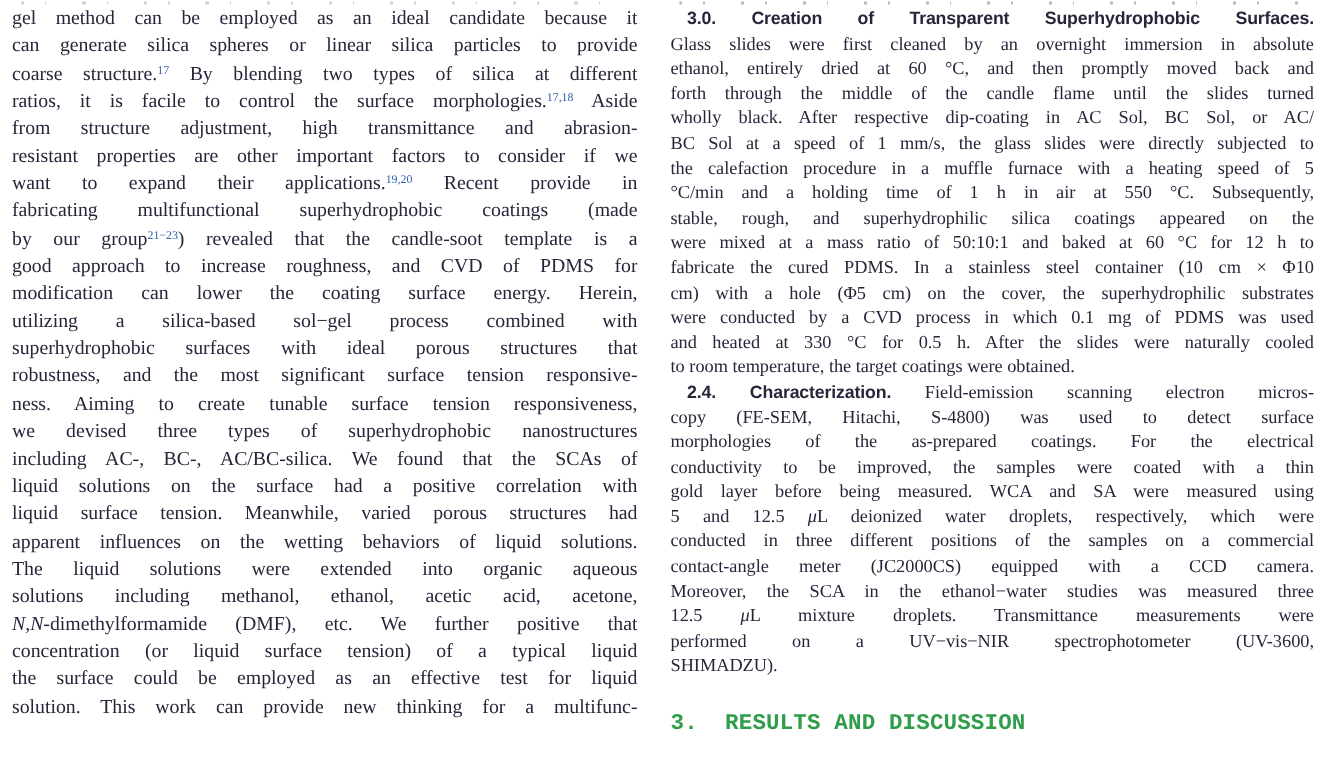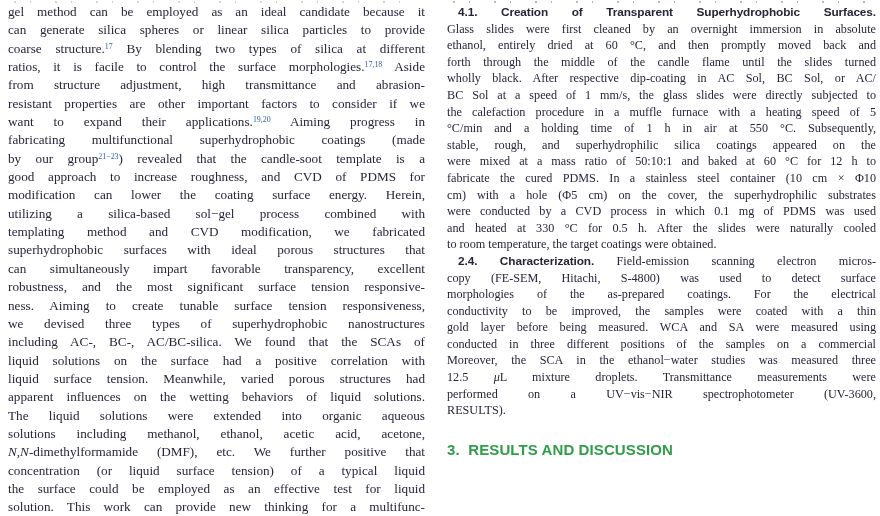--- a/index.html
+++ b/index.html
@@ -55,21 +55,21 @@
     margin: 1px 6px 1px 6px;
     background: repeating-linear-gradient(90deg,
       #7d7d8c 0 2px, transparent 2px 16px,
       #7d7d8c 16px 17px, transparent 17px 41px);
     opacity: 0.55;
   }
   .col-left .remnant { opacity: 0.35; margin-bottom: 0; }
   .col-left .lines { margin-top: 0; }
 
   .section-heading {
-    font-family: Liberation Sans, sans-serif;
+    font-family: Liberation Mono, monospace;
     font-weight: 700;
     font-size: 15px;
     color: var(--green);
     margin: 22px 0 0 0;
     white-space: pre;
     letter-spacing: 0.1px;
   }
 </style>
 </head>
 <body>
@@ -78,70 +78,70 @@
 
   <div class="col col-left">
     <div class="remnant"></div>
     <div class="lines">
         <div class="tline"><span>gel method can be employed as an ideal candidate because it</span></div>
         <div class="tline"><span>can generate silica spheres or linear silica particles to provide</span></div>
         <div class="tline"><span>coarse structure.</span><span class="sup">17</span><span> By blending two types of silica at different</span></div>
         <div class="tline"><span>ratios, it is facile to control the surface morphologies.</span><span class="sup">17,18</span><span> Aside</span></div>
         <div class="tline"><span>from structure adjustment, high transmittance and abrasion-</span></div>
         <div class="tline"><span>resistant properties are other important factors to consider if we</span></div>
-        <div class="tline"><span>want to expand their applications.</span><span class="sup">19,20</span><span> Aiming progress in</span></div>
+        <div class="tline"><span>want to expand their applications.</span><span class="sup">19,20</span><span> Recent provide in</span></div>
         <div class="tline"><span>fabricating multifunctional superhydrophobic coatings (made</span></div>
         <div class="tline"><span>by our group</span><span class="sup">21−23</span><span>) revealed that the candle-soot template is a</span></div>
         <div class="tline"><span>good approach to increase roughness, and CVD of PDMS for</span></div>
         <div class="tline"><span>modification can lower the coating surface energy. Herein,</span></div>
         <div class="tline"><span>utilizing a silica-based sol−gel process combined with</span></div>
-        <div class="tline"><span>templating method and CVD modification, we fabricated</span></div>
         <div class="tline"><span>superhydrophobic surfaces with ideal porous structures that</span></div>
-        <div class="tline"><span>can simultaneously impart favorable transparency, excellent</span></div>
         <div class="tline"><span>robustness, and the most significant surface tension responsive-</span></div>
         <div class="tline"><span>ness. Aiming to create tunable surface tension responsiveness,</span></div>
         <div class="tline"><span>we devised three types of superhydrophobic nanostructures</span></div>
         <div class="tline"><span>including AC-, BC-, AC/BC-silica. We found that the SCAs of</span></div>
         <div class="tline"><span>liquid solutions on the surface had a positive correlation with</span></div>
         <div class="tline"><span>liquid surface tension. Meanwhile, varied porous structures had</span></div>
         <div class="tline"><span>apparent influences on the wetting behaviors of liquid solutions.</span></div>
         <div class="tline"><span>The liquid solutions were extended into organic aqueous</span></div>
         <div class="tline"><span>solutions including methanol, ethanol, acetic acid, acetone,</span></div>
         <div class="tline"><span class="i">N,N</span><span>-dimethylformamide (DMF), etc. We further positive that</span></div>
         <div class="tline"><span>concentration (or liquid surface tension) of a typical liquid</span></div>
         <div class="tline"><span>the surface could be employed as an effective test for liquid</span></div>
         <div class="tline"><span>solution. This work can provide new thinking for a multifunc-</span></div>
       </div>
   </div>
 
   <div class="col col-right">
     <div class="remnant"></div>
     <div class="lines">
-        <div class="tline ind"><span class="b">4.1. Creation of Transparent Superhydrophobic Surfaces.</span></div>
+        <div class="tline ind"><span class="b">3.0. Creation of Transparent Superhydrophobic Surfaces.</span></div>
         <div class="tline"><span>Glass slides were first cleaned by an overnight immersion in absolute</span></div>
         <div class="tline"><span>ethanol, entirely dried at 60 °C, and then promptly moved back and</span></div>
         <div class="tline"><span>forth through the middle of the candle flame until the slides turned</span></div>
         <div class="tline"><span>wholly black. After respective dip-coating in AC Sol, BC Sol, or AC/</span></div>
         <div class="tline"><span>BC Sol at a speed of 1 mm/s, the glass slides were directly subjected to</span></div>
         <div class="tline"><span>the calefaction procedure in a muffle furnace with a heating speed of 5</span></div>
         <div class="tline"><span>°C/min and a holding time of 1 h in air at 550 °C. Subsequently,</span></div>
         <div class="tline"><span>stable, rough, and superhydrophilic silica coatings appeared on the</span></div>
         <div class="tline"><span>were mixed at a mass ratio of 50:10:1 and baked at 60 °C for 12 h to</span></div>
         <div class="tline"><span>fabricate the cured PDMS. In a stainless steel container (10 cm × Φ10</span></div>
         <div class="tline"><span>cm) with a hole (Φ5 cm) on the cover, the superhydrophilic substrates</span></div>
         <div class="tline"><span>were conducted by a CVD process in which 0.1 mg of PDMS was used</span></div>
         <div class="tline"><span>and heated at 330 °C for 0.5 h. After the slides were naturally cooled</span></div>
         <div class="tline pend"><span>to room temperature, the target coatings were obtained.</span></div>
         <div class="tline ind"><span class="b">2.4. Characterization.</span><span> Field-emission scanning electron micros-</span></div>
         <div class="tline"><span>copy (FE-SEM, Hitachi, S-4800) was used to detect surface</span></div>
         <div class="tline"><span>morphologies of the as-prepared coatings. For the electrical</span></div>
         <div class="tline"><span>conductivity to be improved, the samples were coated with a thin</span></div>
         <div class="tline"><span>gold layer before being measured. WCA and SA were measured using</span></div>
+        <div class="tline"><span>5 and 12.5 </span><span class="i">μ</span><span>L deionized water droplets, respectively, which were</span></div>
         <div class="tline"><span>conducted in three different positions of the samples on a commercial</span></div>
+        <div class="tline"><span>contact-angle meter (JC2000CS) equipped with a CCD camera.</span></div>
         <div class="tline"><span>Moreover, the SCA in the ethanol−water studies was measured three</span></div>
         <div class="tline"><span>12.5 </span><span class="i">μ</span><span>L mixture droplets. Transmittance measurements were</span></div>
         <div class="tline"><span>performed on a UV−vis−NIR spectrophotometer (UV-3600,</span></div>
-        <div class="tline pend"><span>RESULTS).</span></div>
+        <div class="tline pend"><span>SHIMADZU).</span></div>
       </div>
     <h2 class="section-heading">3.  RESULTS AND DISCUSSION</h2>
   </div>
 
 </div>
 
 </body></html>

